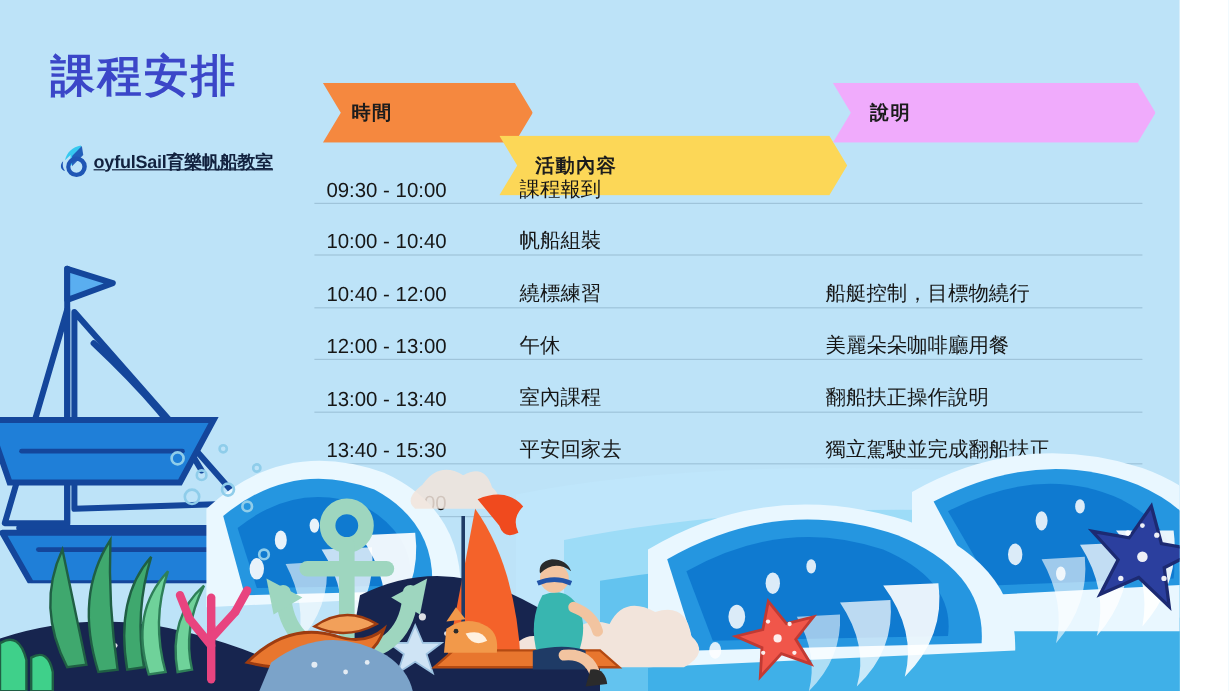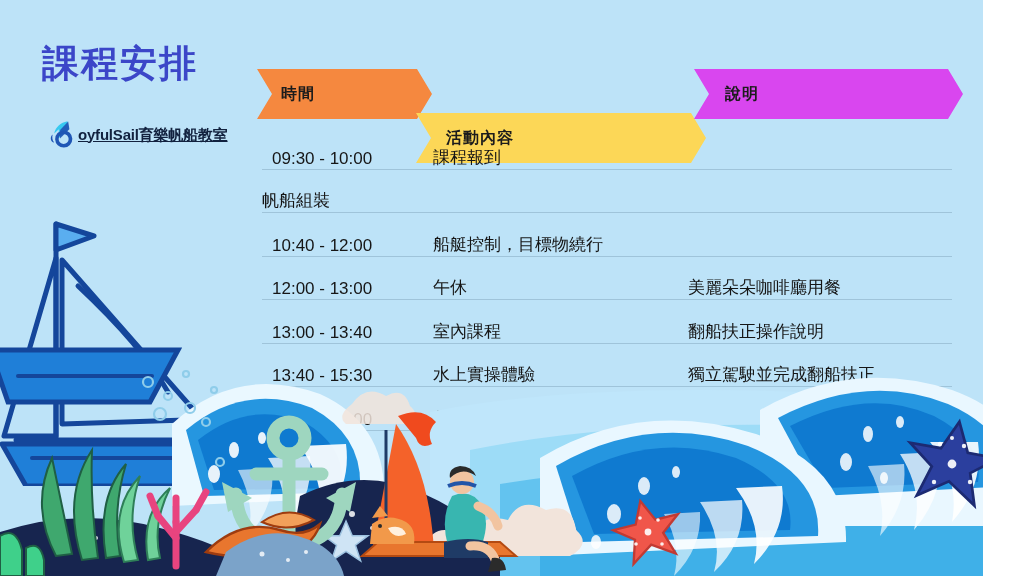--- a/index.html
+++ b/index.html
@@ -61,35 +61,35 @@
   .chev .cap {
     position: relative;
     z-index: 2;
     font-size: 16px;
     font-weight: 700;
     color: #1c1c1c;
     white-space: nowrap;
     letter-spacing: 1px;
   }
   #chev-time {
-    left: 4px; width: 175px;
+    left: 16px; width: 175px;
     background: #f5883f;
     clip-path: polygon(0 0, 160px 0, 175px 50%, 160px 100%, 0 100%, 15px 50%);
     padding-left: 24px;
   }
   #chev-activity {
     left: 163px; width: 290px;
     background: #fcd757;
     clip-path: polygon(0 0, 275px 0, 290px 50%, 275px 100%, 0 100%, 15px 50%);
     padding-left: 30px;
     margin-top: 44px;
   }
   #chev-note {
     left: 441px; width: 269px;
-    background: #d946ef;
+    background: #f0abfc;
     clip-path: polygon(0 0, 254px 0, 269px 50%, 254px 100%, 0 100%, 15px 50%);
     padding-left: 31px;
   }
 
   
   #table {
     position: absolute;
     left: 262px; top: 126px;
     width: 690px;
   }
@@ -159,40 +159,42 @@
     </div>
   </div>
 
   <div id="table">
     <div class="row">
       <div class="c-time">09:30 - 10:00</div>
       <div class="c-act">課程報到</div>
       <div class="c-note"></div>
     </div>
     <div class="row">
+      <div class="c-time">10:00 - 10:40</div>
       <div class="c-act">帆船組裝</div>
       <div class="c-note"></div>
     </div>
     <div class="row">
       <div class="c-time">10:40 - 12:00</div>
+      <div class="c-act">繞標練習</div>
       <div class="c-note">船艇控制，目標物繞行</div>
     </div>
     <div class="row">
       <div class="c-time">12:00 - 13:00</div>
       <div class="c-act">午休</div>
       <div class="c-note">美麗朵朵咖啡廳用餐</div>
     </div>
     <div class="row">
       <div class="c-time">13:00 - 13:40</div>
       <div class="c-act">室內課程</div>
       <div class="c-note">翻船扶正操作說明</div>
     </div>
     <div class="row">
       <div class="c-time">13:40 - 15:30</div>
-      <div class="c-act">水上實操體驗</div>
+      <div class="c-act">平安回家去</div>
       <div class="c-note">獨立駕駛並完成翻船扶正</div>
     </div>
     <div class="row">
       <div class="c-time">15:30 - 16:00</div>
       <div class="c-act">收船、盥洗</div>
       <div class="c-note">平安回家去！</div>
     </div>
   </div>
 
   <svg class="art" id="art-boat" viewBox="0 0 260 290">

